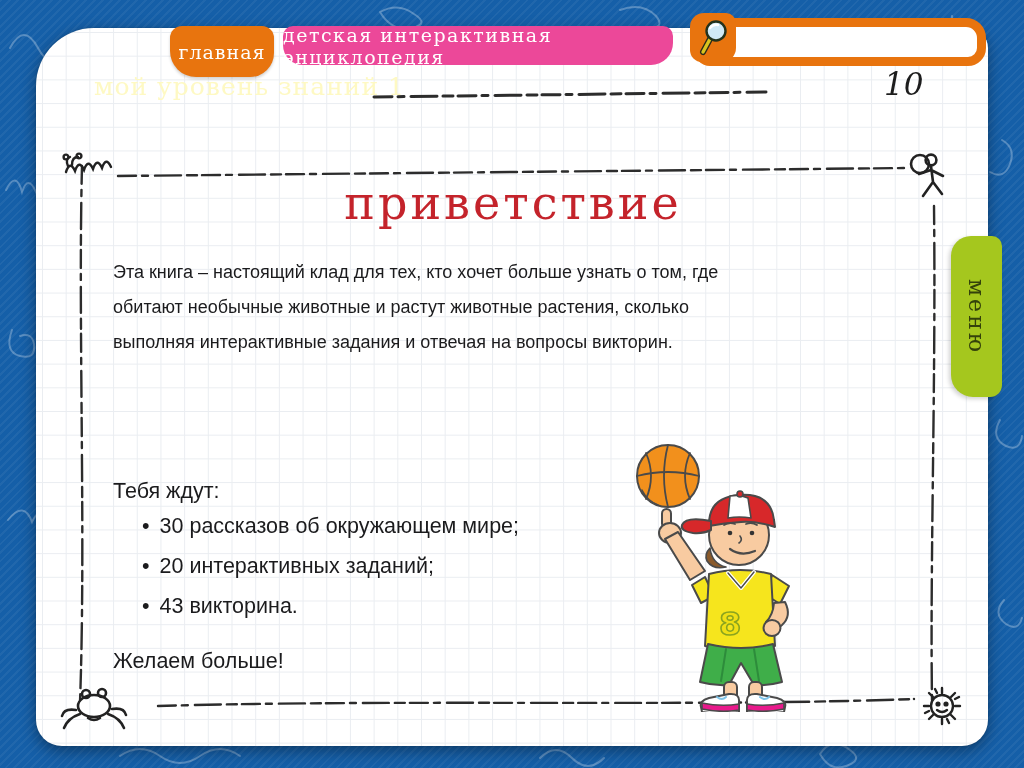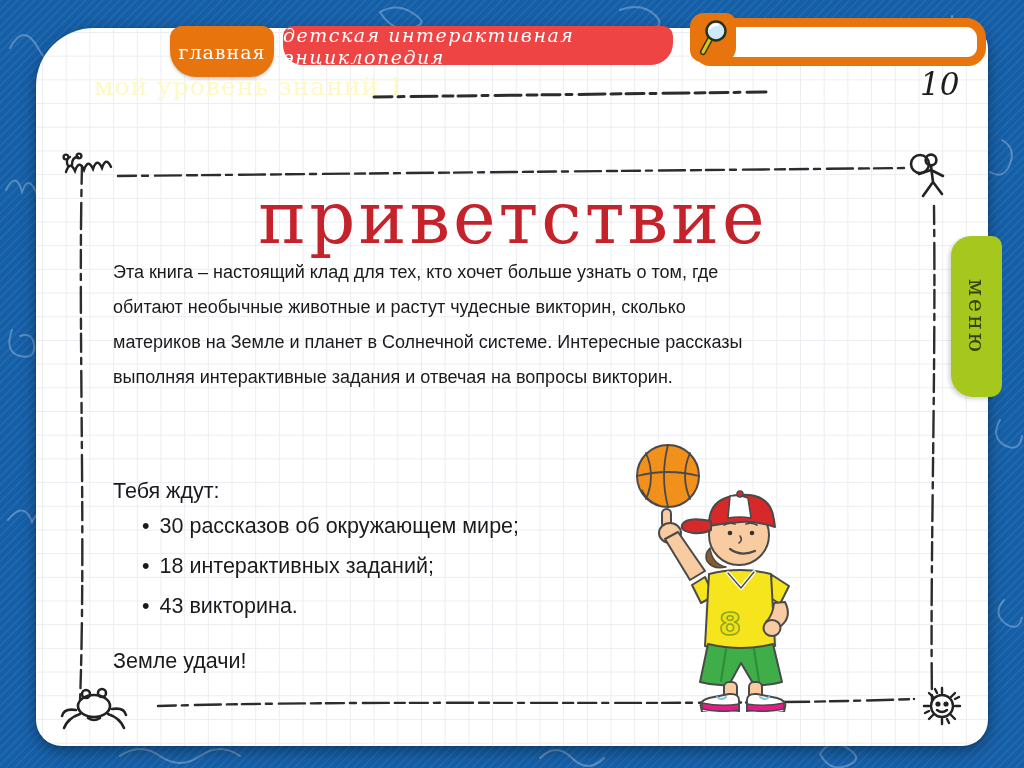--- a/index.html
+++ b/index.html
@@ -33,41 +33,41 @@
   
   .tab-home{
     left:170px;top:26px;width:104px;height:51px;
     background:#e8740e;border-radius:12px 12px 24px 26px;
     display:flex;align-items:center;justify-content:center;
     color:#fff;font-size:19px;letter-spacing:1px;cursor:pointer;
     box-shadow:0 2px 3px rgba(0,0,0,.18);
   }
   .tab-ency{
     left:283px;top:26px;width:390px;height:39px;
-    background:#ef4444;border-radius:10px 10px 22px 20px;
+    background:#ec4899;border-radius:10px 10px 22px 20px;
     display:flex;align-items:center;justify-content:center;
-    color:#fff;font-size:19px;letter-spacing:1.5px;cursor:pointer;font-style:italic;
+    color:#fff;font-size:19px;letter-spacing:1.5px;cursor:pointer;
   }
   .search-box{
     left:694px;top:18px;width:292px;height:48px;box-sizing:border-box;
     border:9px solid #e8740e;border-radius:16px 20px 18px 16px;
     background:#fff;cursor:pointer;
   }
   .search-badge{
     left:690px;top:13px;width:46px;height:49px;
     background:#e8740e;border-radius:14px 10px 14px 12px;
     display:flex;align-items:center;justify-content:center;cursor:pointer;
   }
 
   .level{left:94px;top:72px;font-size:25px;color:#fef9c3;letter-spacing:1px;}
-  .pagenum{left:920px;top:66px;font-size:31px;font-style:italic;color:#1d1d1d;}
+  .pagenum{left:884px;top:66px;font-size:31px;font-style:italic;color:#1d1d1d;}
 
   .title{
     left:110px;top:176px;width:806px;text-align:center;
-    font-size:72px;color:#c4232b;letter-spacing:3px;font-weight:normal;
+    font-size:46px;color:#c4232b;letter-spacing:3px;font-weight:normal;
   }
 
   .para{left:113px;top:262px;width:812px;font-size:18px;color:#1b1b1d;}
   .para .line{height:35px;white-space:nowrap;}
 
   .list-intro{left:113px;top:479px;font-size:21.5px;color:#1b1b1d;}
   .list{left:142px;top:514px;font-size:21.5px;color:#1b1b1d;}
   .list .li{height:40px;display:flex;align-items:flex-start;}
   .list .bullet{margin-right:10px;font-size:21.5px;}
   .closing{left:113px;top:649px;font-size:21.5px;color:#1b1b1d;}
@@ -182,42 +182,41 @@
     <circle cx="20" cy="22" r="1.4" fill="#222"></circle>
       <circle cx="28" cy="22" r="1.4" fill="#222"></circle>
     <path d="M19,28 q5,4 10,0"></path>
   </g>
 </svg>
 
 <div class="abs title hand">приветствие</div>
 
 <div class="abs para">
   <div class="line">Эта книга – настоящий клад для тех, кто хочет больше узнать о том, где</div>
-  <div class="line">обитают необычные животные и растут чудесные викторин, сколько</div>
-  <div class="line">материков на Земле и планет в Солнечной системе. Интересные рассказы</div>
+  <div class="line">обитают необычные животные и растут животные растения, сколько</div>
   <div class="line">выполняя интерактивные задания и отвечая на вопросы викторин.</div>
 </div>
 
 <div class="abs list-intro">Тебя ждут:</div>
 <div class="abs list">
   <div class="li">
     <span class="bullet">•</span>
     <span>30 рассказов об окружающем мире;</span>
   </div>
   <div class="li">
     <span class="bullet">•</span>
-    <span>18 интерактивных заданий;</span>
+    <span>20 интерактивных заданий;</span>
   </div>
   <div class="li">
     <span class="bullet">•</span>
     <span>43 викторина.</span>
   </div>
 </div>
 
-<div class="abs closing">Земле удачи!</div>
+<div class="abs closing">Желаем больше!</div>
 
 <svg class="abs mascot" viewBox="0 0 215 280">
   <g stroke="#4a4a4a" stroke-width="2" stroke-linecap="round" stroke-linejoin="round">
 
     <circle cx="66" cy="44" r="31" fill="#f2901c"></circle>
     <path d="M40,58 a31,31 0 0 0 16,15 a24,24 0 0 1 -16,-15 z" fill="#ffffff" stroke-width="1.4"></path>
     <g fill="none" stroke-width="1.8">
       <path d="M66,13 Q58,44 66,75"></path>
       <path d="M35,44 Q66,36 97,44"></path>
       <path d="M44,21 Q54,44 44,67"></path>

